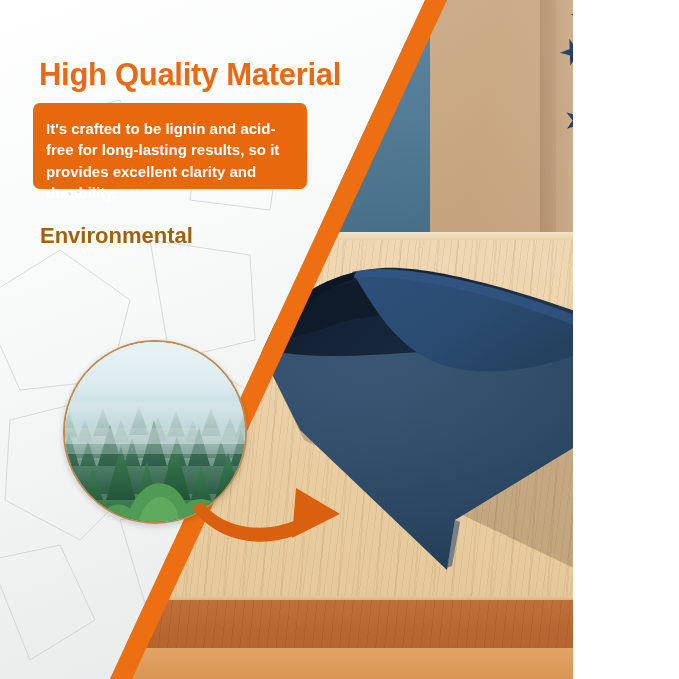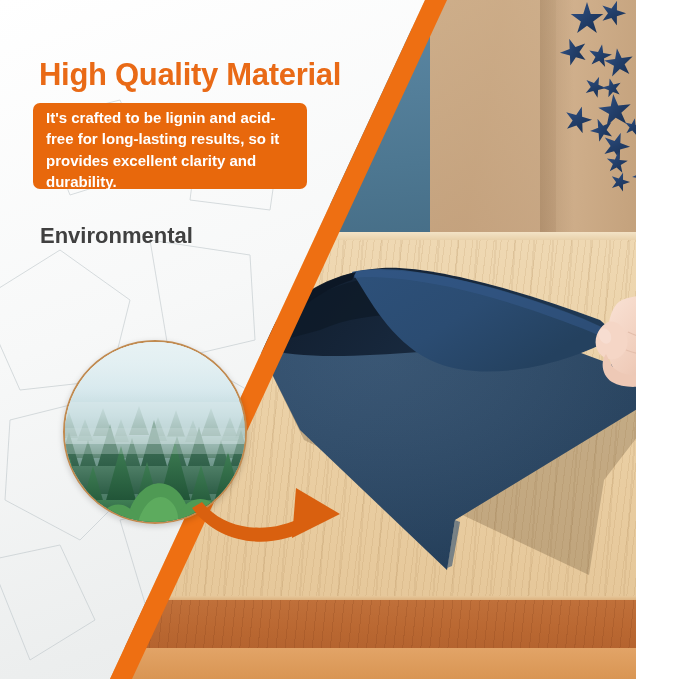--- a/index.html
+++ b/index.html
@@ -1,21 +1,21 @@
 <!DOCTYPE html>
 <html><head>
 <meta charset="utf-8">
 <title>Product Feature Graphic</title>
 <style>
   html,body{margin:0;padding:0;background:#fff;}
   body{font-family:"Liberation Sans",sans-serif;}
 
   #canvas{
     position:relative;
-    width:636px;height:679px;
+    width:573px;height:679px;
     overflow:hidden;
     background:#f2f3f3;
   }
 
   
   .photo{position:absolute;inset:0;}
 
   
   .wall-tan{
     position:absolute;left:300px;top:0;width:379px;height:262px;
@@ -104,31 +104,31 @@
   .heading{
     position:absolute;left:39px;top:36px;
     font-size:31px;font-weight:bold;letter-spacing:-.3px;
     color:#e96a16;white-space:nowrap;
   }
 
   
   .callout{
     position:absolute;left:33px;top:103px;width:274px;height:86px;
     background:#e8680c;border-radius:7px;
-    box-sizing:border-box;padding:4px 13px 0 13px;
+    box-sizing:border-box;padding:15px 13px 0 13px;
   }
   .callout p{
     margin:0;color:#fff;font-size:15px;line-height:1.43;font-weight:bold;
   }
 
   
   .subheading{
     position:absolute;left:40px;top:222px;width:230px;
     font-size:22px;font-weight:bold;line-height:1.3;
-    color:#404040;
+    color:#a16207;
   }
 
   
   .forest{
     position:absolute;left:63px;top:340px;width:180px;height:180px;
     border-radius:50%;overflow:hidden;
     border:2px solid #c08a50;
     box-shadow:0 2px 6px rgba(0,0,0,.18);
   }
   .forest-sky{

